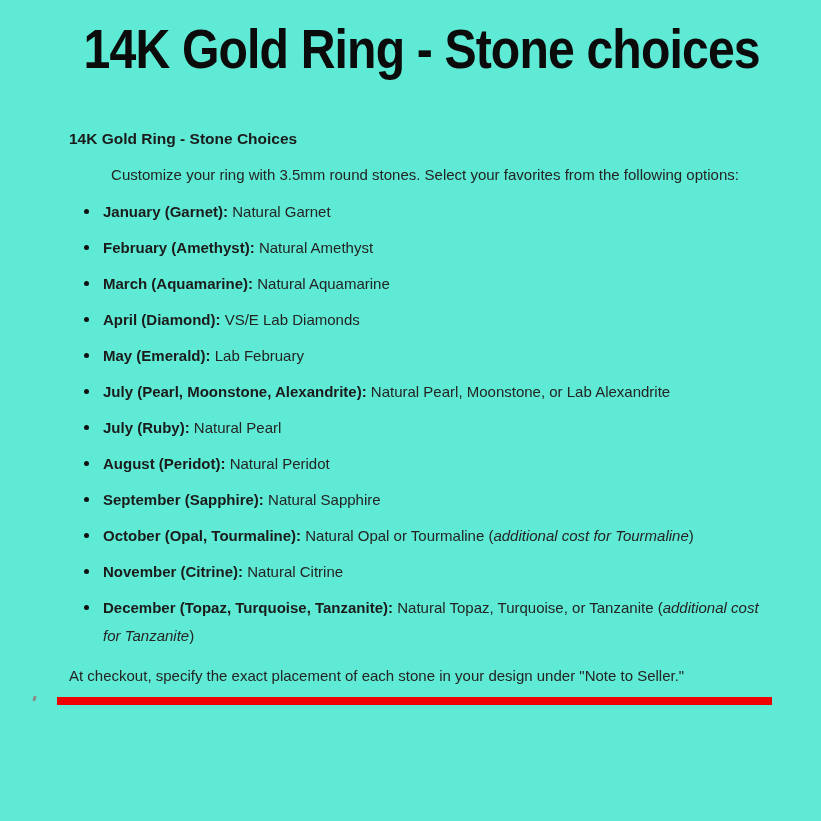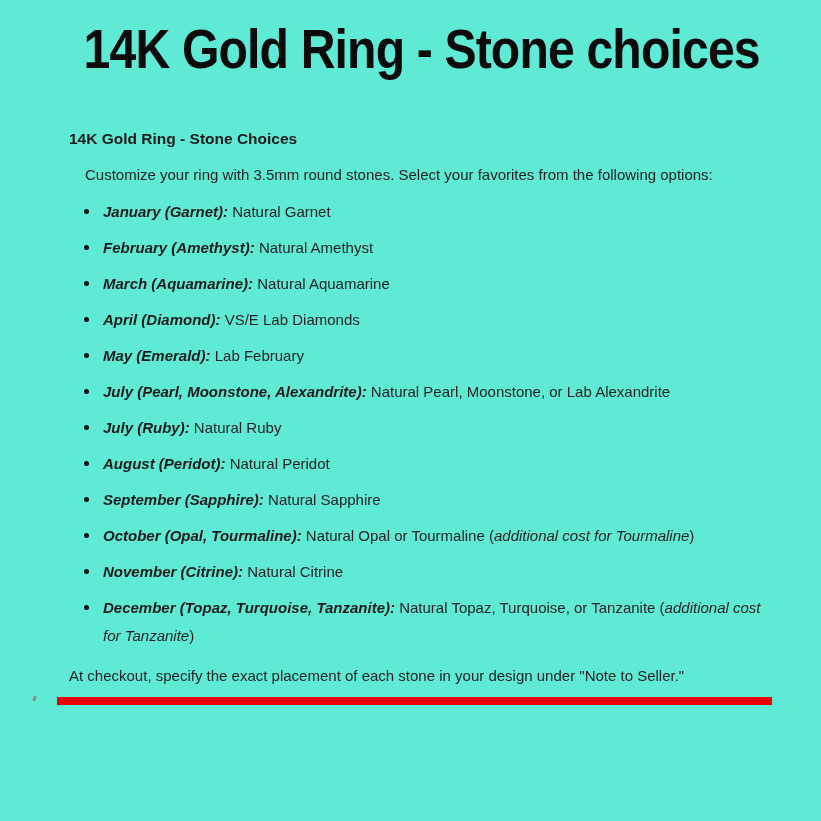--- a/index.html
+++ b/index.html
@@ -39,23 +39,24 @@
     line-height: 28px;
   }
   .doc-heading {
     margin: 0;
     font-size: 15.5px;
     font-weight: 700;
     line-height: 28px;
     color: #1b1b1b;
   }
   .intro {
-    margin: 8px 0 0 16px;
+    margin: 8px 0 0 1px;
     line-height: 28px;
     color: #242424;
+    text-align: center;
   }
   ul.stone-list {
     margin: 9px 0 0 0;
     padding: 0;
     list-style: none;
   }
   ul.stone-list li {
     position: relative;
     padding-left: 34px;
     margin-bottom: 8px;
@@ -64,21 +65,21 @@
   }
   ul.stone-list li .dot {
     position: absolute;
     left: 15px;
     top: 11px;
     width: 5px;
     height: 5px;
     border-radius: 50%;
     background: #111111;
   }
-  .lbl { font-weight: 700; color: #1b1b1b; font-style: italic; }
+  .lbl { font-weight: 700; color: #1b1b1b; }
   .ital { }
   .footer-note {
     margin: 12px 0 0 0;
     line-height: 28px;
     color: #242424;
   }
   .red-underline {
     position: absolute;
     top: 697px;
     left: 57px;
@@ -115,21 +116,21 @@
         <span class="desc">Natural Amethyst</span><i class="ital"></i><span class="desc"></span></li>
       <li><span class="dot"></span><span class="lbl">March (Aquamarine):</span>
         <span class="desc">Natural Aquamarine</span><i class="ital"></i><span class="desc"></span></li>
       <li><span class="dot"></span><span class="lbl">April (Diamond):</span>
         <span class="desc">VS/E Lab Diamonds</span><i class="ital"></i><span class="desc"></span></li>
       <li><span class="dot"></span><span class="lbl">May (Emerald):</span>
         <span class="desc">Lab February</span><i class="ital"></i><span class="desc"></span></li>
       <li><span class="dot"></span><span class="lbl">July (Pearl, Moonstone, Alexandrite):</span>
         <span class="desc">Natural Pearl, Moonstone, or Lab Alexandrite</span><i class="ital"></i><span class="desc"></span></li>
       <li><span class="dot"></span><span class="lbl">July (Ruby):</span>
-        <span class="desc">Natural Ruby</span><i class="ital"></i><span class="desc"></span></li>
+        <span class="desc">Natural Pearl</span><i class="ital"></i><span class="desc"></span></li>
       <li><span class="dot"></span><span class="lbl">August (Peridot):</span>
         <span class="desc">Natural Peridot</span><i class="ital"></i><span class="desc"></span></li>
       <li><span class="dot"></span><span class="lbl">September (Sapphire):</span>
         <span class="desc">Natural Sapphire</span><i class="ital"></i><span class="desc"></span></li>
       <li><span class="dot"></span><span class="lbl">October (Opal, Tourmaline):</span>
         <span class="desc">Natural Opal or Tourmaline (</span><i class="ital">additional cost for Tourmaline</i><span class="desc">)</span></li>
       <li><span class="dot"></span><span class="lbl">November (Citrine):</span>
         <span class="desc">Natural Citrine</span><i class="ital"></i><span class="desc"></span></li>
       <li><span class="dot"></span><span class="lbl">December (Topaz, Turquoise, Tanzanite):</span>
         <span class="desc">Natural Topaz, Turquoise, or Tanzanite (</span><i class="ital">additional cost for Tanzanite</i><span class="desc">)</span></li>

